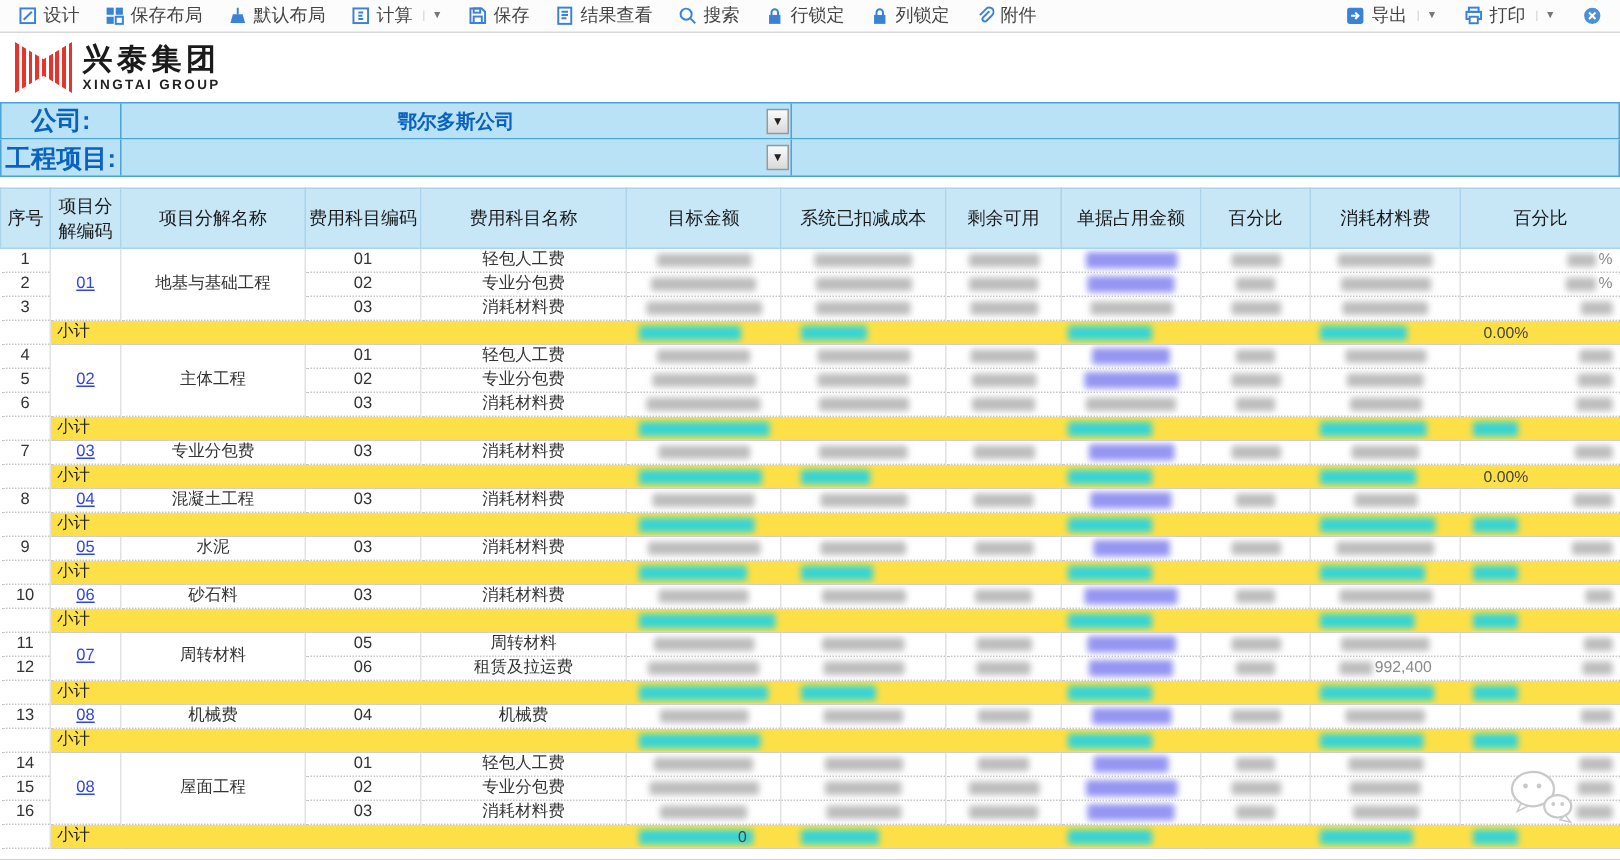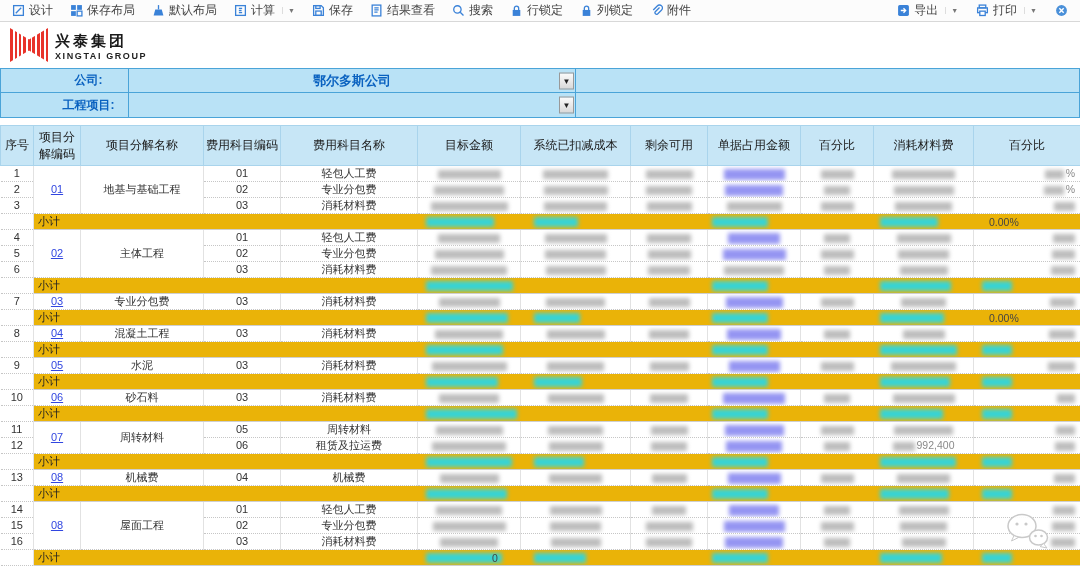--- a/index.html
+++ b/index.html
@@ -16,31 +16,31 @@
   .tb-icon { width:13px; height:13px; display:inline-flex; align-items:center; }
   .tb-icon svg { width:13px; height:13px; }
   .caret { font-size:7px; color:#777; margin-left:3px; padding-left:5px; border-left:1px solid #ddd; }
 
   
   .band { height:46px; position:relative; display:flex; align-items:center; background:#fff; }
   .logo { display:flex; align-items:center; gap:7px; margin-left:10px; z-index:2; }
   .logo-mark { width:38px; height:34px;
      background:repeating-linear-gradient(90deg,#e8332a 0 2.5px, rgba(0,0,0,0) 2.5px 4.5px);
      clip-path:polygon(0 0,50% 34%,100% 0,100% 100%,50% 66%,0 100%); }
-  .logo-cn { font-size:15px; font-weight:bold; color:#1a1a1a; letter-spacing:3px; line-height:21px; }
+  .logo-cn { font-size:20px; font-weight:bold; color:#1a1a1a; letter-spacing:3px; line-height:21px; }
   .logo-en { font-size:9px; font-weight:bold; color:#222; letter-spacing:1.6px; }
   .band-title { position:absolute; left:0; right:0; text-align:center; font-size:18px;
      font-weight:bold; color:#1467d2; }
 
   
   .filter-row { height:25px; display:flex; background:#b9e2f6; border-left:1px solid #4aa4d8;
      border-right:1px solid #4aa4d8; border-bottom:1px solid #4aa4d8; }
   .filter-row.first { border-top:1px solid #4aa4d8; }
   .f-label { width:80px; display:flex; align-items:center; justify-content:center;
-     color:#0a62c0; font-weight:bold; font-size:12px; border-right:1px solid #4aa4d8;margin-left:48px; }
+     color:#0a62c0; font-weight:bold; font-size:17px; border-right:1px solid #4aa4d8; }
   .f-value { width:447px; position:relative; display:flex; align-items:center; justify-content:center;
      color:#0a62c0; font-weight:bold; font-size:13px; border-right:1px solid #4aa4d8; }
   .f-drop { position:absolute; right:1px; top:50%; transform:translateY(-50%);
      width:15px; height:17px; background:linear-gradient(#fbfbfb,#d9d9d9); border:1px solid #999;
      font-size:8px; display:flex; align-items:center; justify-content:center; color:#222; cursor:pointer; }
   .f-rest { flex:1; }
 
   
   table { border-collapse:collapse; table-layout:fixed; width:1080px; margin-top:7px;
           font-size:11px; color:#333; }
@@ -51,21 +51,21 @@
              overflow:hidden; white-space:nowrap; }
   td.c-no { color:#333; }
   .code-link { color:#3146e0; text-decoration:underline; cursor:pointer; }
   .redact { display:inline-block; height:9px; border-radius:1px; background:#bdbdbd;
             filter:blur(2px); vertical-align:middle; }
   .redact.purple { background:#9595f2; height:11px; }
   .redact.teal { background:#38d4d4; height:10px; }
   .c-right { text-align:right; padding-right:5px; }
   .frag { font-size:10.5px; color:#8a8a8a; margin-left:2px; }
   .sub-first { background:#fff; }
-  .sub-cell { background:#eab308; text-align:left; position:relative; padding-left:4px;
+  .sub-cell { background:#fde047; text-align:left; position:relative; padding-left:4px;
               border-bottom:1px solid #cfcfcf; }
   .sub-label { font-size:11px; color:#222; }
   .sub-frag { position:absolute; top:1px; font-size:10.5px; color:#444; }
 
   
   .watermark { position:absolute; right:30px; bottom:22px; display:flex; align-items:center;
                gap:6px; z-index:5; pointer-events:none; }
   .wm-text { font-size:27px; font-weight:bold; color:#fff; letter-spacing:2px;
      text-shadow:0 0 1px #9e9e9e, 1px 1px 1px #b4b4b4, -1px -1px 1px #c0c0c0; }
 </style>

